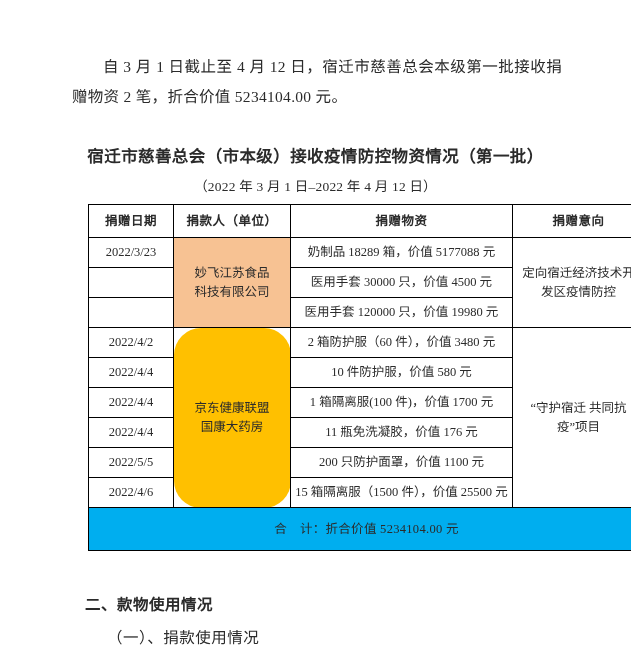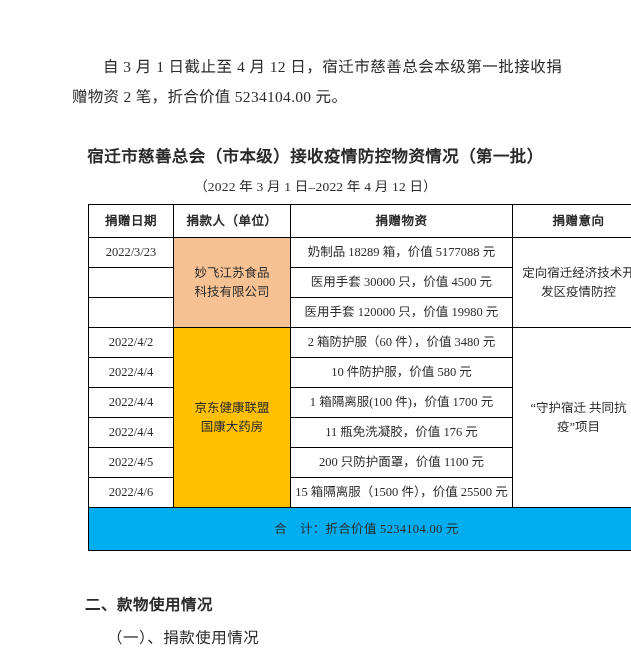--- a/index.html
+++ b/index.html
@@ -104,20 +104,21 @@
 
   .cell-donor-peach {
     background: #f7c293;
     line-height: 2.1;
     font-size: 12.5px;
   }
   .cell-donor-gold {
     background: #ffc000;
     line-height: 2.6;
     font-size: 12.5px;
+    border-radius: 27px;
   }
   .cell-intent { line-height: 2.0; }
 
   .total-row td {
     background: #00aeef;
     text-align: right;
     padding-right: 8px;
     height: 38px;
     font-size: 12.5px;
     letter-spacing: 0.3px;
@@ -204,21 +205,21 @@
           </tr>
           <tr class="row-tall">
             <td class="c-date">2022/4/4</td>
             <td class="c-goods">1 箱隔离服(100 件)，价值 1700 元</td>
           </tr>
           <tr class="row-tall">
             <td class="c-date">2022/4/4</td>
             <td class="c-goods">11 瓶免洗凝胶，价值 176 元</td>
           </tr>
           <tr class="row-tall">
-            <td class="c-date">2022/4/5</td>
+            <td class="c-date">2022/5/5</td>
             <td class="c-goods">200 只防护面罩，价值 1100 元</td>
           </tr>
           <tr class="row-tall">
             <td class="c-date">2022/4/6</td>
             <td class="c-goods">15 箱隔离服（1500 件），价值 25500 元</td>
           </tr>
         </tbody>
       <tfoot>
         <tr class="total-row">
           <td colspan="4">合　计：折合价值 5234104.00 元</td>

